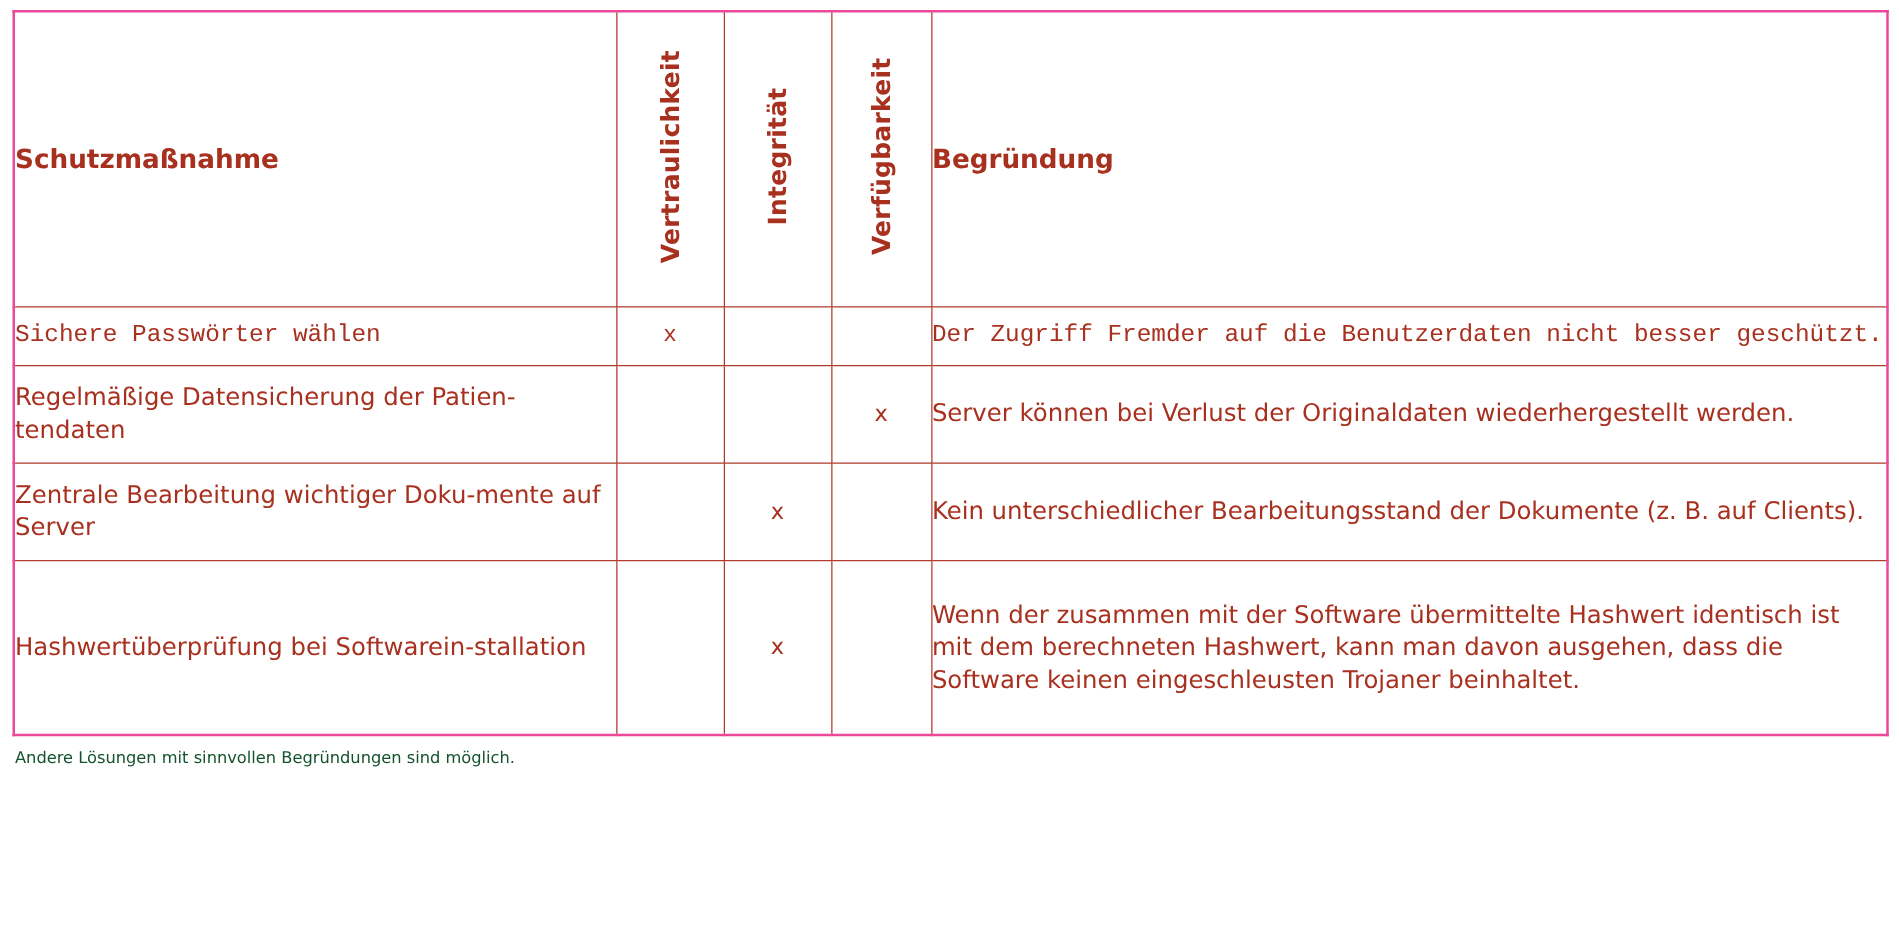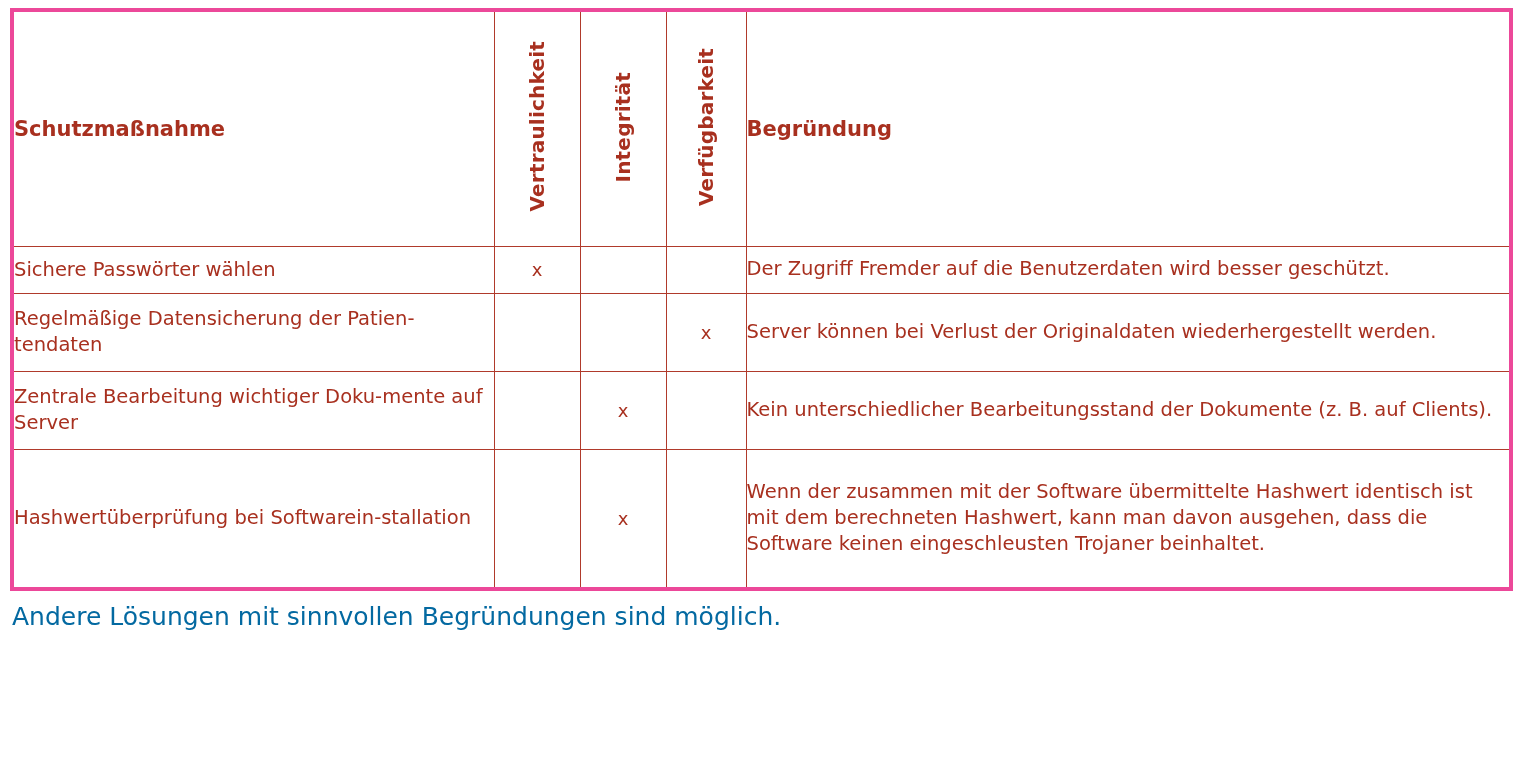--- a/index.html
+++ b/index.html
@@ -18,21 +18,21 @@
     position: relative;
     width: 1519px;
     height: 757px;
     box-sizing: border-box;
     padding: 8px 10px 0 10px;
   }
   table.matrix {
     border-collapse: collapse;
     table-layout: fixed;
     width: 1499px;
-    border: 4px solid #ec4899;
+    border: 2px solid #ec4899;
   }
   table.matrix td, table.matrix th {
     border: 1px solid #b03a2b;
     vertical-align: middle;
     padding: 0;
   }
   
   col.c-measure { width: 482px; }
   col.c-vert    { width: 86px; }
   col.c-integ   { width: 86px; }
@@ -87,31 +87,31 @@
     color: #a8301f;
     vertical-align: middle;
   }
   td.reason {
     font-size: 19.5px;
     color: #a8301f;
     padding: 10px 14px 10px 18px;
     line-height: 1.34;
     vertical-align: middle;
   }
-  tr.r1 { height: 47px; }
+  tr.r1 { height: 47px; font-family: Liberation Mono, monospace; }
   tr.r2 { height: 78px; }
   tr.r3 { height: 78px; }
   tr.r4 { height: 78px; padding-left: 35px; }
   tr.r5 { height: 140px; }
 
   .footnote {
     margin-top: 10px;
     padding-left: 2px;
-    font-size: 25px;
-    color: #0369a1;
+    font-size: 13px;
+    color: #14532d;
     line-height: 1.3;
   }
 </style>
 </head>
 <body>
 
 <div class="page">
 
   <table class="matrix">
     <colgroup>
@@ -135,21 +135,21 @@
         </th>
         <th class="head-reason">Begründung</th>
       </tr>
     </thead>
     <tbody>
       <tr class="r1">
         <td class="measure">Sichere Passwörter wählen</td>
         <td class="mark">x</td>
         <td class="mark"></td>
         <td class="mark"></td>
-        <td class="reason">Der Zugriff Fremder auf die Benutzerdaten wird besser geschützt.</td>
+        <td class="reason">Der Zugriff Fremder auf die Benutzerdaten nicht besser geschützt.</td>
       </tr>
       <tr class="r2">
         <td class="measure">Regelmäßige Datensicherung der Patien-tendaten</td>
         <td class="mark"></td>
         <td class="mark"></td>
         <td class="mark">x</td>
         <td class="reason">Server können bei Verlust der Originaldaten wiederhergestellt werden.</td>
       </tr>
       <tr class="r4">
         <td class="measure">Zentrale Bearbeitung wichtiger Doku-mente auf Server</td>

